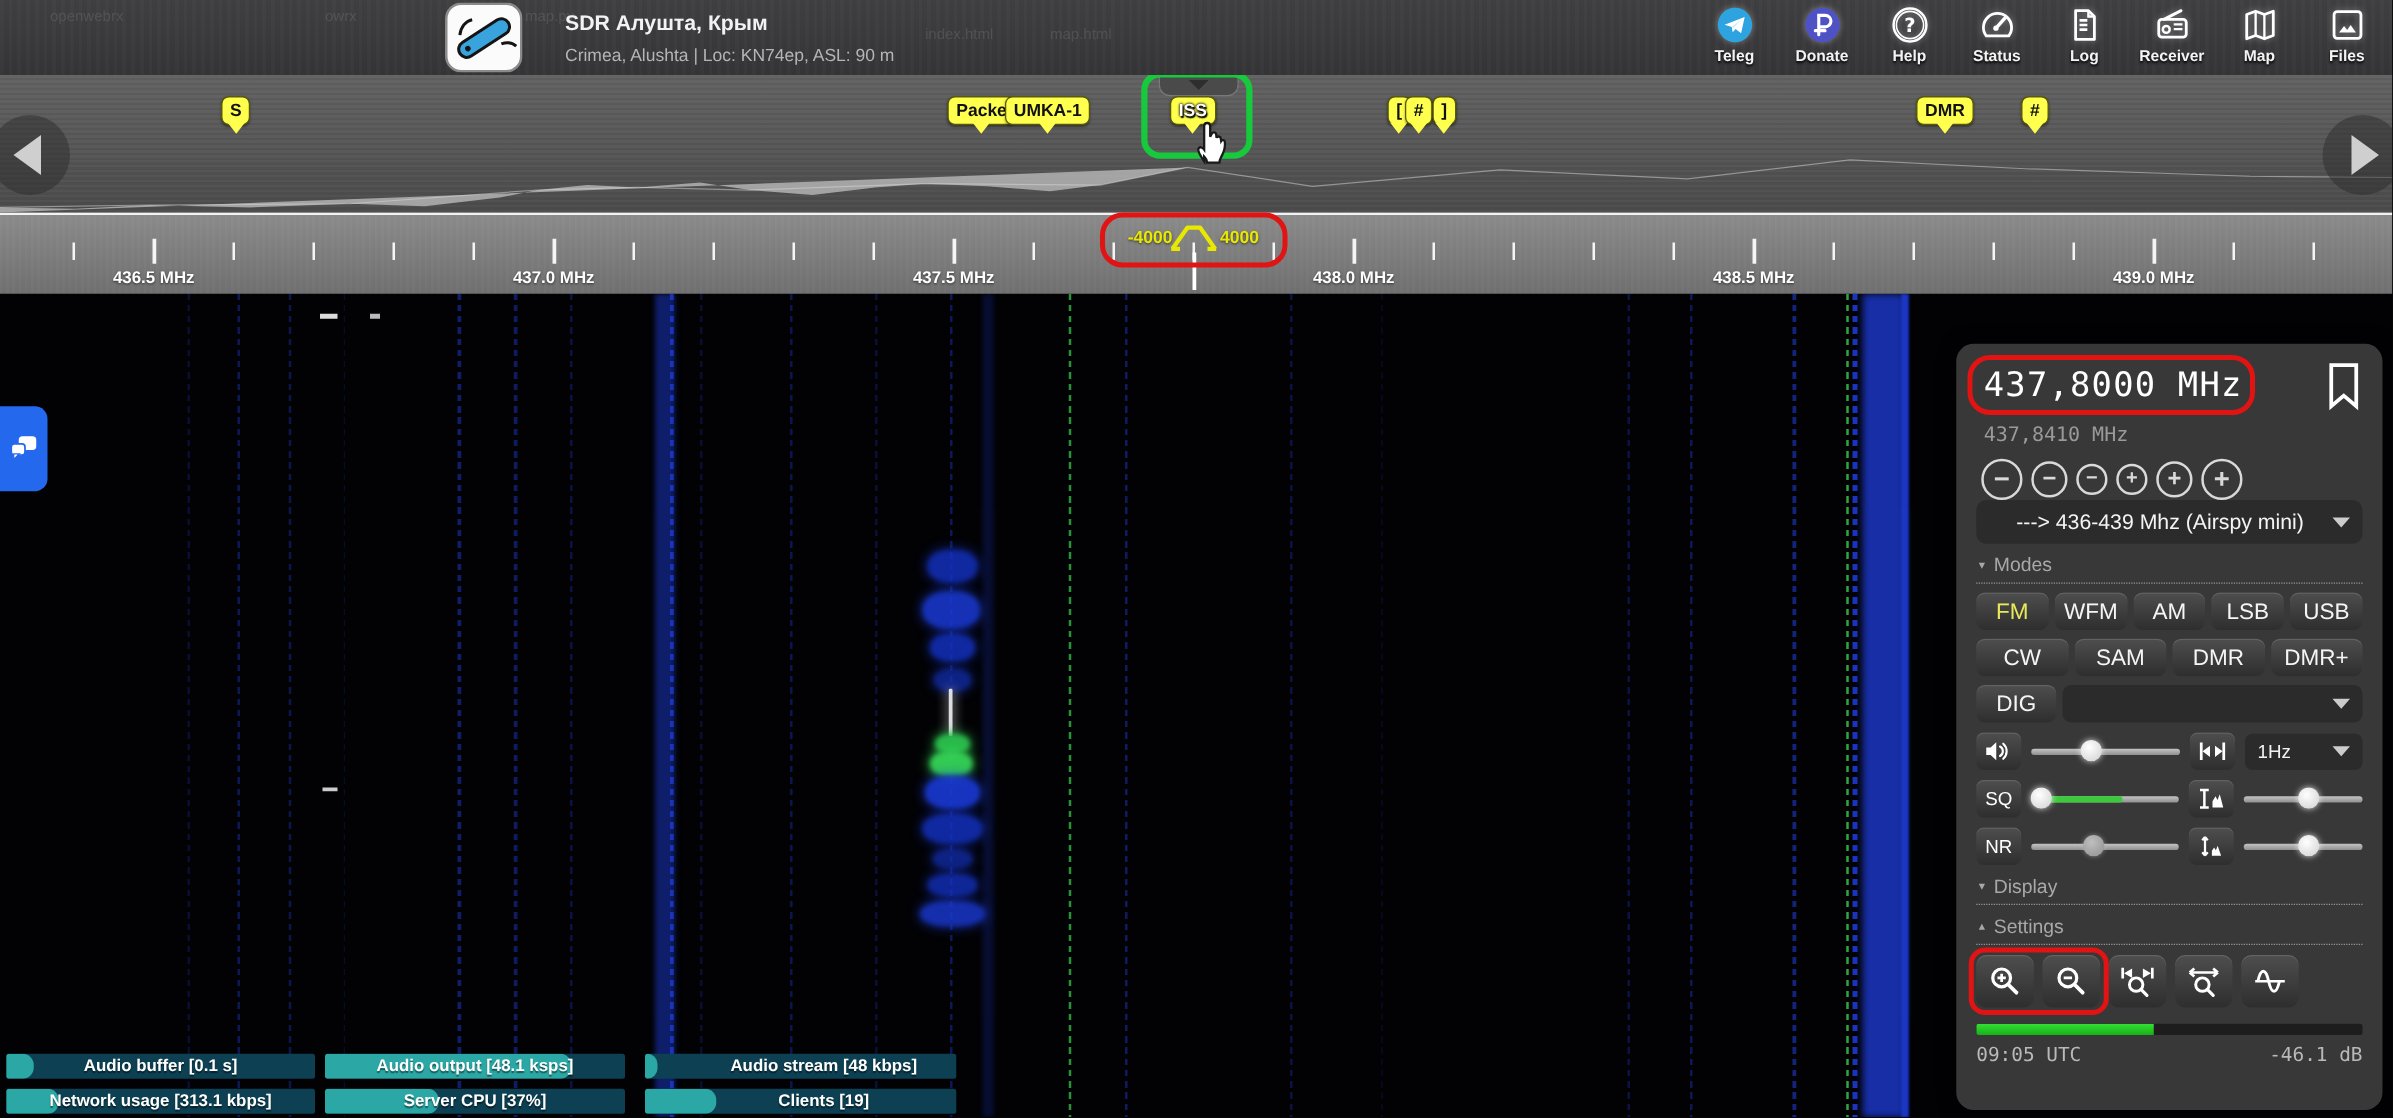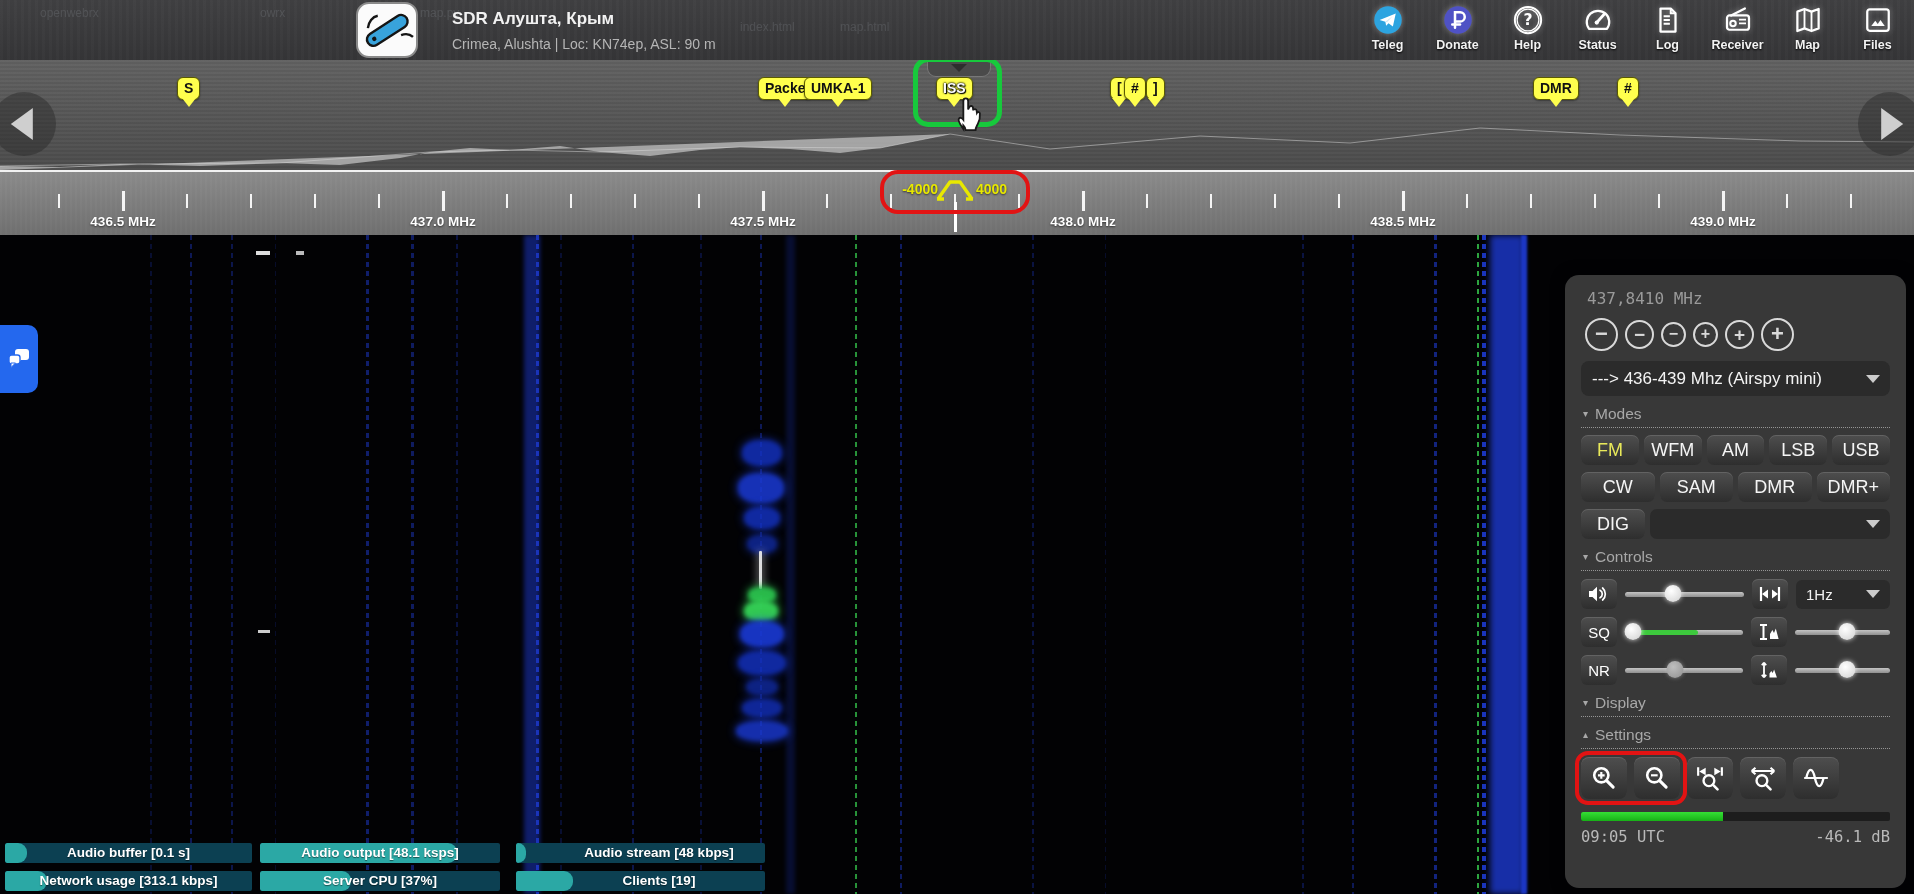--- a/index.html
+++ b/index.html
@@ -108,23 +108,23 @@
   .bookmark-btn { margin-top:4px; cursor:pointer; }
   .annot-red.freq-a { left:-7px; top:-1px; width:230px; height:48px; }
   .freq-sub { font-family:"DejaVu Sans Mono", monospace; font-size:16px; color:#9a9a9a;
     margin:4px 0 0 6px; }
   .zoomrow { display:flex; align-items:center; gap:7px; margin:9px 0 0 4px; height:34px; }
   .zc { border:2.5px solid #d9d9d9; border-radius:50%; color:#d9d9d9; display:flex;
     align-items:center; justify-content:center; cursor:pointer; font-weight:bold; line-height:1;}
   .zc.s1 { width:33px; height:33px; font-size:22px; }
   .zc.s2 { width:29px; height:29px; font-size:19px; }
   .zc.s3 { width:25px; height:25px; font-size:16px; }
-  .select-box { position:relative; margin-top:10px; height:35px; background:#2b2b2b;
+  .select-box { position:relative; height:35px; background:#2b2b2b;
     border-radius:8px; color:#f4f4f4; font-size:17px; line-height:35px; padding:0 26px 0 11px;
-    cursor:pointer; white-space:nowrap; overflow:hidden; }
+    cursor:pointer; white-space:nowrap; overflow:hidden;text-align:center; }
   .caret { position:absolute; right:10px; top:50%; transform:translateY(-50%); width:0; height:0;
     border-left:7px solid transparent; border-right:7px solid transparent; border-top:8px solid #ccc;}
   .sect { margin-top:9px; color:#a8a8a8; font-size:15.5px; border-bottom:1px dotted #959595;
     padding:0 0 4px 2px; cursor:pointer; }
   .sect .tri { font-size:10px; margin-right:7px; vertical-align:2px; }
   .btnrow { display:flex; gap:5px; margin-top:7px; }
   .mbtn { flex:1; height:30px; background:linear-gradient(#4e4e4e,#2e2e2e); border-radius:7px;
     color:#f5f5f5; font-weight:normal; font-size:18px; display:flex; align-items:center;
     justify-content:center; cursor:pointer; box-shadow:inset 0 1px 0 rgba(255,255,255,.12);}
   .mbtn.active { color:#e9e95a; }
@@ -429,20 +429,29 @@
           <span class="lbl">Server CPU [37%]</span>
         </div>
         <div class="sbar">
           <div class="fill" style="width: 23%;"></div>
           <span class="lbl">Clients [19]</span>
         </div>
       </div>
     </div>
 
   <div class="panel">
+    <div class="freq-row">
+      <div class="freq-main">437,8000 MHz</div>
+      <div class="bookmark-btn">
+        <svg width="30" height="40" viewBox="0 0 30 40">
+          <path d="M5 3 H25 V36 L15 27.5 5 36 Z" fill="none" stroke="#fff" stroke-width="3"></path>
+        </svg>
+      </div>
+      <div class="annot-red freq-a"></div>
+    </div>
     <div class="freq-sub">437,8410 MHz</div>
     <div class="zoomrow">
         <div class="zc s1">−</div>
         <div class="zc s2">−</div>
         <div class="zc s3">−</div>
         <div class="zc s3">+</div>
         <div class="zc s2">+</div>
         <div class="zc s1">+</div>
       </div>
     <div class="select-box">
@@ -464,21 +473,20 @@
         <div class="mbtn">DMR</div>
         <div class="mbtn">DMR+</div>
       </div>
     <div class="btnrow">
       <div class="mbtn dig">DIG</div>
       <div class="dig-select">
           <i class="caret"></i>
         </div>
     </div>
 
-    <div class="sect"><span class="tri">▾</span><span>Controls</span></div>
     <div class="ctl-row">
       <div class="cbtn">
         <svg width="24" height="22" viewBox="0 0 24 22">
           <path d="M2 8h3.5L10 3.8v14.4L5.5 14H2z" fill="#fff"></path>
           <path d="M13 7.2a4.3 4.3 0 0 1 0 7.6M15.6 5a8 8 0 0 1 0 12" stroke="#fff" stroke-width="1.7" fill="none" stroke-linecap="round"></path>
         </svg>
       </div>
       <div class="slider">
         <div class="track"></div>
           <div class="thumb" style="left: 40%;"></div>

